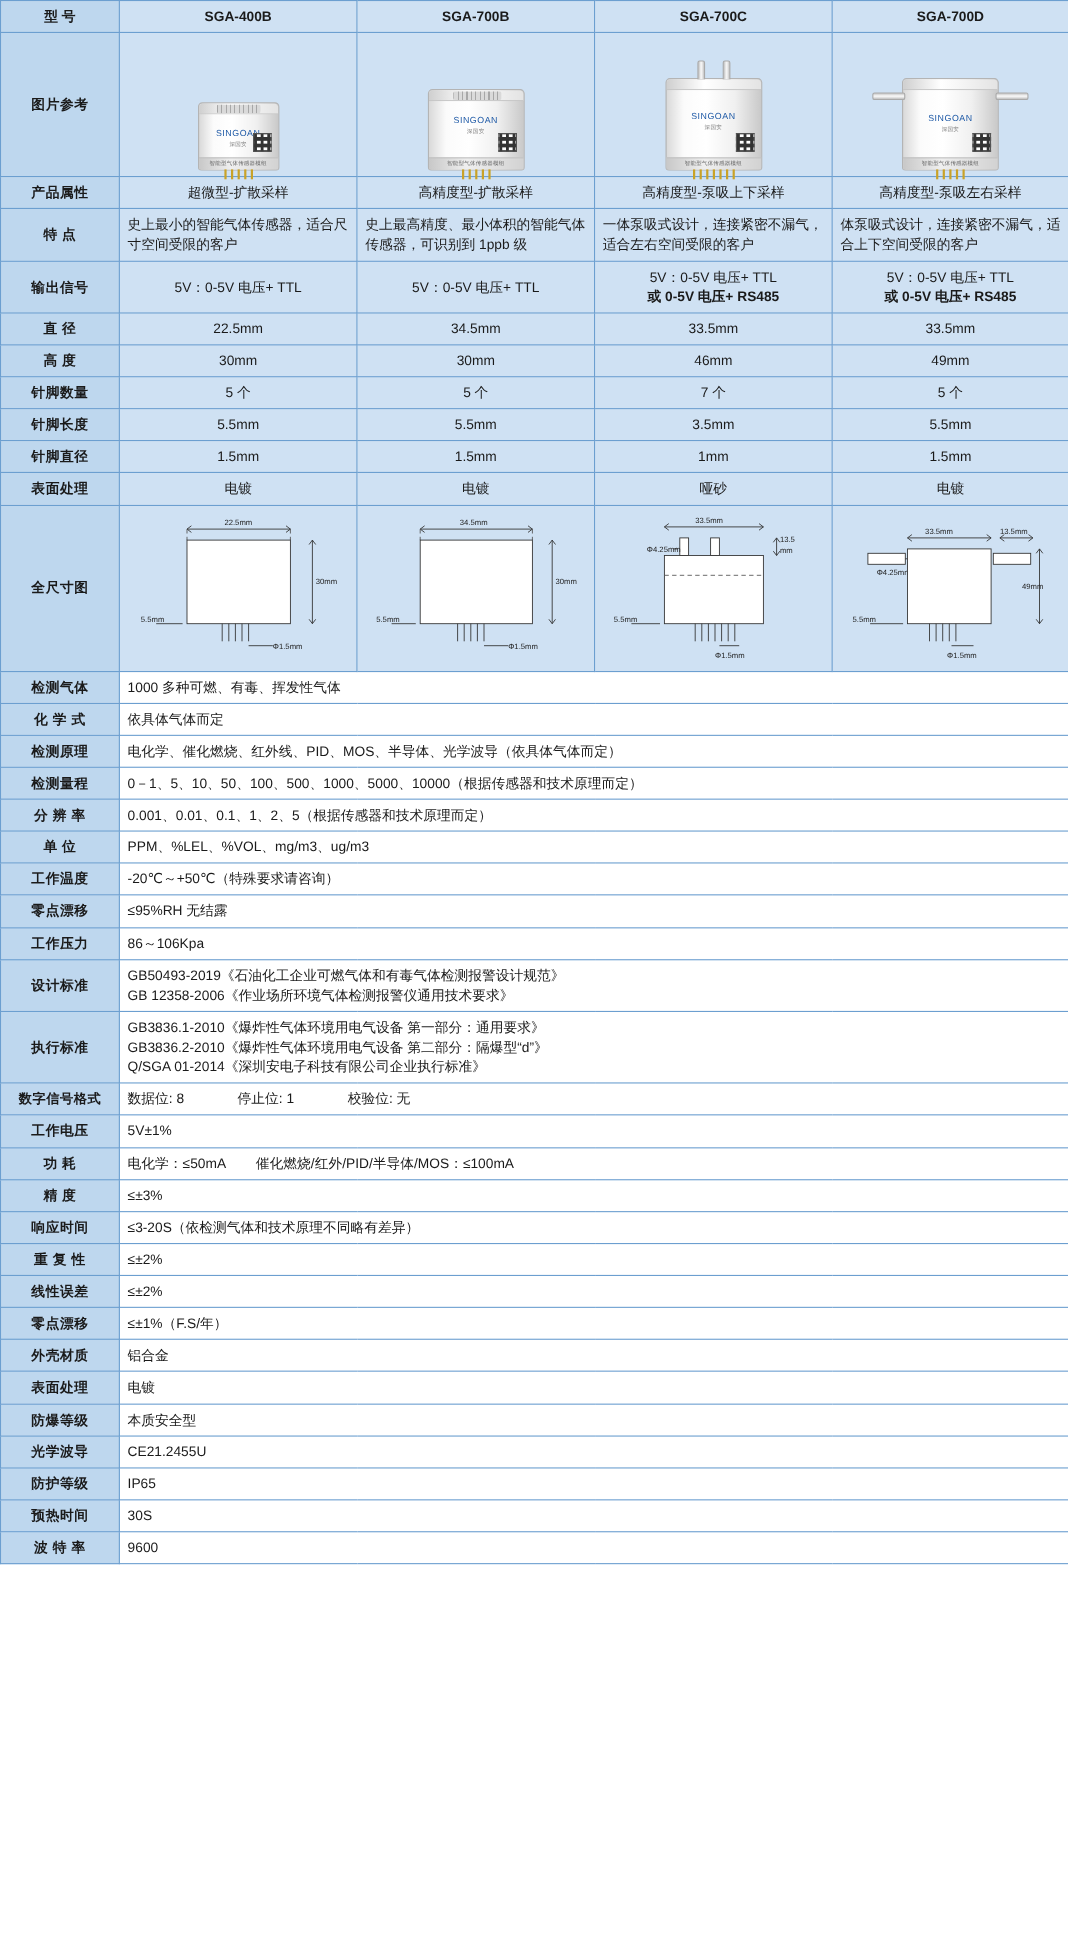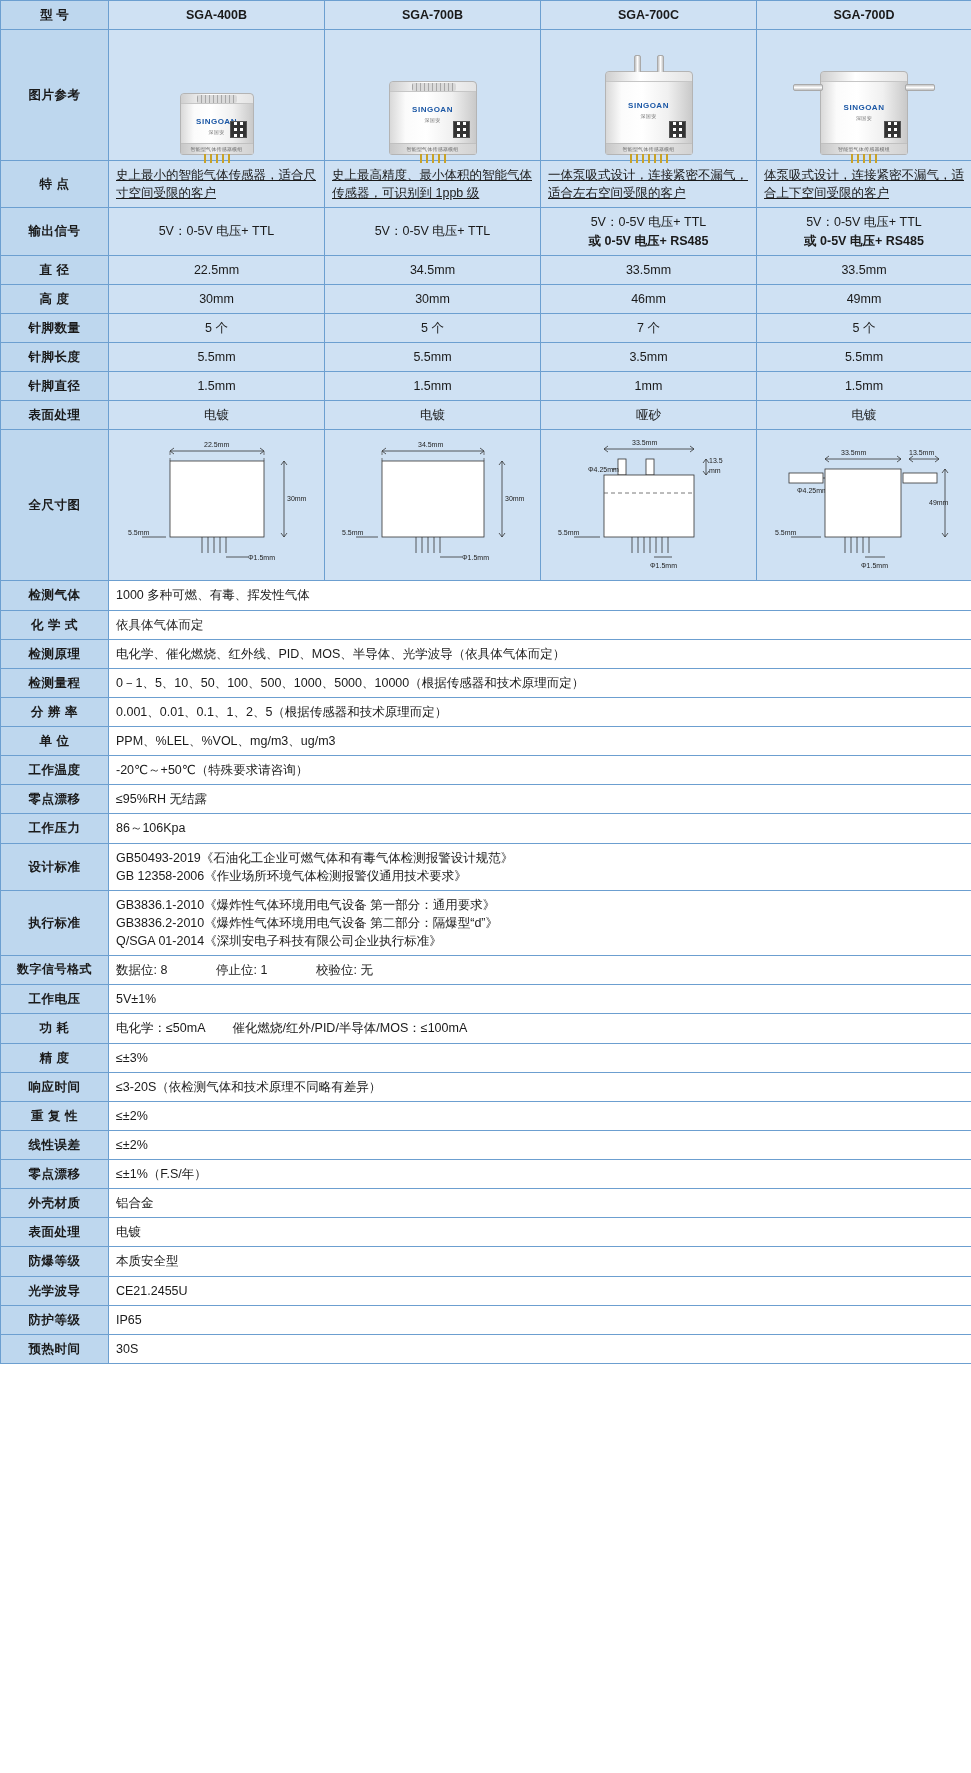--- a/index.html
+++ b/index.html
@@ -62,21 +62,20 @@
   td.attr-cell {
     background: #cfe1f3;
     text-align: center;
     font-size: 12.5px;
   }
   td.feature-cell {
     background: #cfe1f3;
     text-align: left;
     font-size: 12px;
     line-height: 1.5;
-    text-decoration: underline;
   }
   td.sig-cell {
     background: #cfe1f3;
     text-align: center;
     font-size: 12px;
     line-height: 1.6;
   }
   td.dim-cell {
     background: #cfe1f3;
     text-align: center;
@@ -114,21 +113,21 @@
       repeating-linear-gradient(90deg, #9a9a9a 0 1px, transparent 1px 4px),
       #d6d6d6;
     border-radius: 2px;
     opacity: .85;
   }
   .logo-band {
     position: absolute; top: 22px; left: 0; right: 0;
     text-align: center;
   }
   .logo-txt {
-    font-size: 8px; color: #1b57a5; font-weight: bold; letter-spacing: .5px;
+    font-size: 8px; color: #1b57a5; font-weight: normal; letter-spacing: .5px;
   }
   .logo-sub {
     font-size: 5px; color: #7a7a7a; margin-top: 1px; letter-spacing: .3px;
   }
   .qr {
     position: absolute; right: 6px; bottom: 16px;
     width: 17px; height: 17px;
     background:
       linear-gradient(90deg,#333 0 3px,transparent 3px 6px),
       linear-gradient(0deg,#333 0 3px,transparent 3px 6px),
@@ -284,20 +283,27 @@
                   <i></i>
                   <i></i>
                   <i></i>
                   <i></i>
                 </div>
             </div>
           </div>
         </td>
       </tr>
 
+      <tr>
+        <td class="label">产品属性</td>
+        <td class="attr-cell">超微型-扩散采样</td>
+        <td class="attr-cell">高精度型-扩散采样</td>
+        <td class="attr-cell">高精度型-泵吸上下采样</td>
+        <td class="attr-cell">高精度型-泵吸左右采样</td>
+      </tr>
 
       <tr>
         <td class="label">特    点</td>
         <td class="feature-cell">史上最小的智能气体传感器，适合尺寸空间受限的客户</td>
         <td class="feature-cell">史上最高精度、最小体积的智能气体传感器，可识别到 1ppb 级</td>
         <td class="feature-cell">一体泵吸式设计，连接紧密不漏气，适合左右空间受限的客户</td>
         <td class="feature-cell">体泵吸式设计，连接紧密不漏气，适合上下空间受限的客户</td>
       </tr>
 
       <tr>
@@ -585,15 +591,19 @@
         <td class="val-left" colspan="4">CE21.2455U</td>
       </tr>
       <tr>
         <td class="label">防护等级</td>
         <td class="val-left" colspan="4">IP65</td>
       </tr>
       <tr>
         <td class="label">预热时间</td>
         <td class="val-left" colspan="4">30S</td>
       </tr>
+      <tr>
+        <td class="label">波 特 率</td>
+        <td class="val-left" colspan="4">9600</td>
+      </tr>
     </tbody>
   </table>
 </div>
 
 </body></html>

